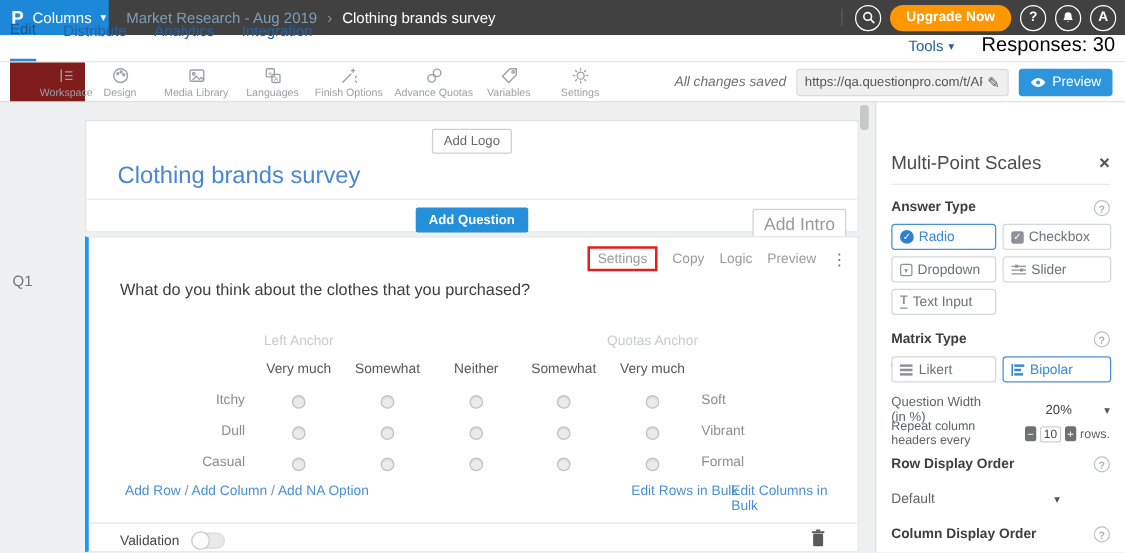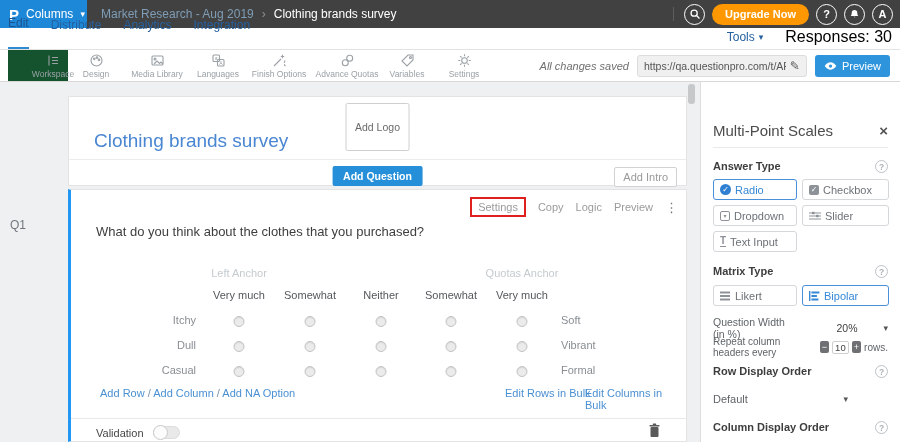--- a/index.html
+++ b/index.html
@@ -30,39 +30,39 @@
   .nav-right { margin-left:auto; display:flex; align-items:center; gap:22px; padding:0 8px 3px 0; }
   .tools { display:flex; align-items:center; gap:4px; color:#26619f; font-size:12px; }
   .responses { color:#000000; font-size:16px; }
 
   
   .toolbar { height:32px; background:#fff; border-bottom:1px solid #d8d8d8; display:flex; align-items:stretch; padding-left:8px; }
   .tool { display:flex; flex-direction:column; align-items:center; justify-content:center; gap:1px; color:#9ba1a6; font-size:8.5px; }
   .tool svg { display:block; }
   .t-w0{width:60px;} .t-w1{width:56px;} .t-w2{width:66px;} .t-w3{width:56px;}
   .t-w4{width:66px;} .t-w5{width:70px;} .t-w6{width:50px;} .t-w7{width:64px;}
-  .tool.active { background:#14532d;padding-left:30px; }
+  .tool.active { background:#7f1d1d;padding-left:30px; }
   .toolbar-right { margin-left:auto; display:flex; align-items:center; gap:8px; padding-right:10px; }
   .saved { font-style:italic; font-size:11px; color:#6f6f6f; }
   .url-box { width:170px; height:22px; background:#f0f0f0; border:1px solid #dcdcdc; border-radius:3px; display:flex; align-items:center; padding:0 6px; }
   .url-text { font-size:10.5px; color:#555; white-space:nowrap; overflow:hidden; flex:1; }
   .pencil { color:#555; font-size:12px; margin-left:4px; }
   .preview-btn { background:#2e95dd; color:#fff; border-radius:3px; height:22px; padding:0 9px; font-size:11px; display:flex; align-items:center; gap:5px; }
 
   
   .main { position:relative; height:360px; background:#eef0f2; }
   .q1-label { position:absolute; left:10px; top:136px; font-size:12px; color:#70767c; }
   .scroll-thumb { position:absolute; left:688px; top:2px; width:7px; height:20px; background:#c6c8ca; border-radius:3px; }
 
   .canvas-header { position:absolute; left:68px; top:14px; width:619px; height:90px; background:#fff; border:1px solid #e3e3e3; }
-  .add-logo { position:absolute; left:50%; transform:translateX(-50%); top:6px; background:#fff; border:1px solid #cfcfcf; border-radius:2px; color:#6b6b6b; font-size:10.5px; padding:17px 9px; }
+  .add-logo { position:absolute; left:50%; transform:translateX(-50%); top:6px; background:#fff; border:1px solid #cfcfcf; border-radius:2px; color:#6b6b6b; font-size:10.5px; padding:3px 9px; }
   .survey-title { position:absolute; left:25px; top:33px; font-size:19px; font-weight:normal; color:#4a86d2; }
   .header-divider { position:absolute; left:0; right:0; top:62px; border-top:1px solid #ececec; }
   .add-question { position:absolute; left:50%; transform:translateX(-50%); top:69px; background:#2590d9; color:#fff; font-size:10.5px; font-weight:bold; border-radius:2px; padding:4px 11px; }
-  .add-intro { position:absolute; right:9px; top:70px; background:#fff; border:1px solid #d2d2d2; border-radius:2px; color:#9a9a9a; font-size:11px; padding:3px 8px; }
+  .add-intro { position:absolute; right:9px; top:70px; background:#fff; border:1px solid #d2d2d2; border-radius:2px; color:#9a9a9a; font-size:14px; padding:3px 8px; }
 
   .question-card { position:absolute; left:68px; top:107px; width:619px; bottom:0; background:#fff; border:1px solid #e3e3e3; border-left:3px solid #2196f3; }
   .actions { position:absolute; top:7px; right:8px; display:flex; align-items:center; gap:12px; font-size:11px; color:#9b9b9b; }
   .red-box { border:2px solid #e01f1f; padding:2px 6px; }
   .kebab { color:#777; font-size:13px; line-height:1; }
   .q-text { position:absolute; left:25px; top:34px; font-size:13px; color:#3e3e3e; }
 
   .m-anchor { position:absolute; top:77px; transform:translateX(-50%); font-size:11px; color:#c5cbcf; white-space:nowrap; }
   .m-col { position:absolute; top:99px; transform:translateX(-50%); font-size:11px; color:#54585b; white-space:nowrap; }
   .m-row-l { position:absolute; left:0; width:125px; text-align:right; font-size:11px; color:#898e93; line-height:13px; }

